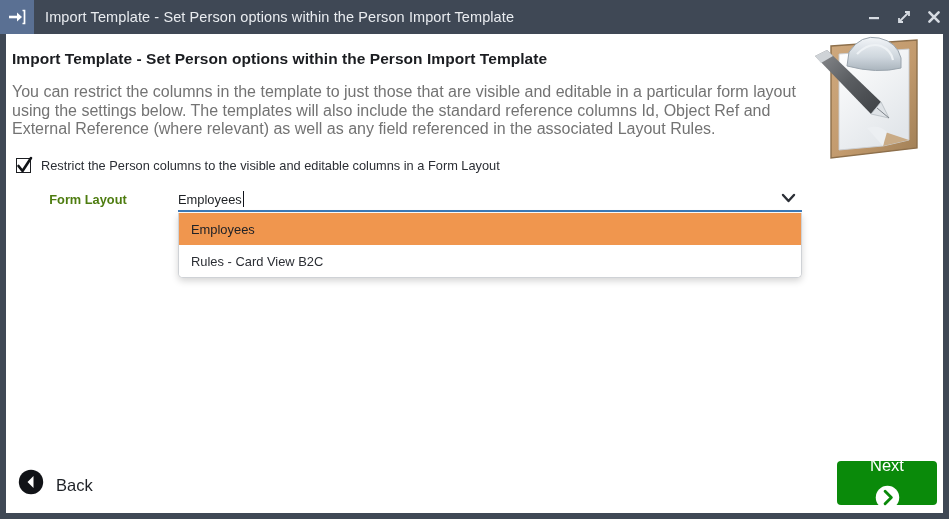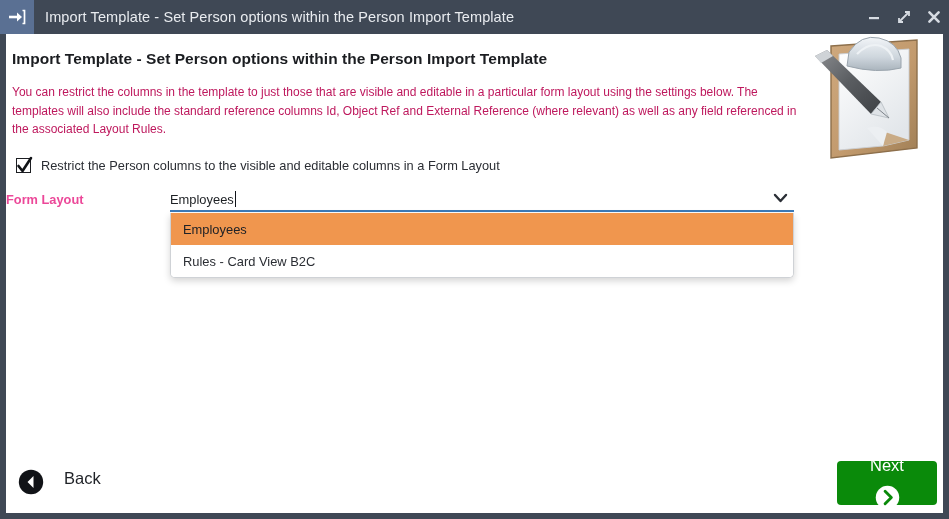--- a/index.html
+++ b/index.html
@@ -75,23 +75,23 @@
     font-size: 15.5px;
     font-weight: bold;
     color: #1b1d21;
     letter-spacing: 0.05px;
   }
 
   .intro {
     position: absolute;
     left: 6px; top: 49px;
     width: 786px;
-    font-size: 12px;
+    font-size: 16px;
     line-height: 18.5px;
-    color: #be185d;
+    color: #737373;
   }
 
   
   .clipboard {
     position: absolute;
     right: 16px; top: 2px;
     width: 122px; height: 132px;
   }
 
   
@@ -118,30 +118,30 @@
   
   .field-row {
     position: absolute;
     left: 0px; top: 156px;
     width: 937px;
     display: flex;
     align-items: flex-start;
   }
   .field-label {
     width: 164px;
-    text-align: left;
+    text-align: center;
     font-size: 12.8px;
     font-weight: bold;
-    color: #ec4899;
+    color: #4d7c0f;
     padding-top: 2px;
     flex: 0 0 auto;
   }
   .combo-wrap {
     position: relative;
-    margin-left: 0;
+    margin-left: 8px;
     width: 624px;
     flex: 0 0 auto;
   }
   .combo-input {
     width: 100%;
     height: 21px;
     border: none;
     border-bottom: 2px solid #3d7ab8;
     background: transparent;
     font-family: "Liberation Sans", sans-serif;
@@ -195,22 +195,22 @@
   .footer {
     position: absolute;
     left: 0; bottom: 0;
     width: 937px; height: 58px;
     background: #ffffff;
   }
   .back-btn {
     position: absolute;
     left: 12px; top: 14px;
     display: flex;
-    align-items: flex-start;
-    gap: 20px;
+    align-items: flex-end;
+    gap: 12px;
     background: transparent;
     border: none;
     cursor: pointer;
     padding: 0;
   }
   .back-icon { width: 26px; height: 26px; display: block; }
   .back-label {
     font-size: 16.5px;
     color: #1f2227;
     font-family: "Liberation Sans", sans-serif;

